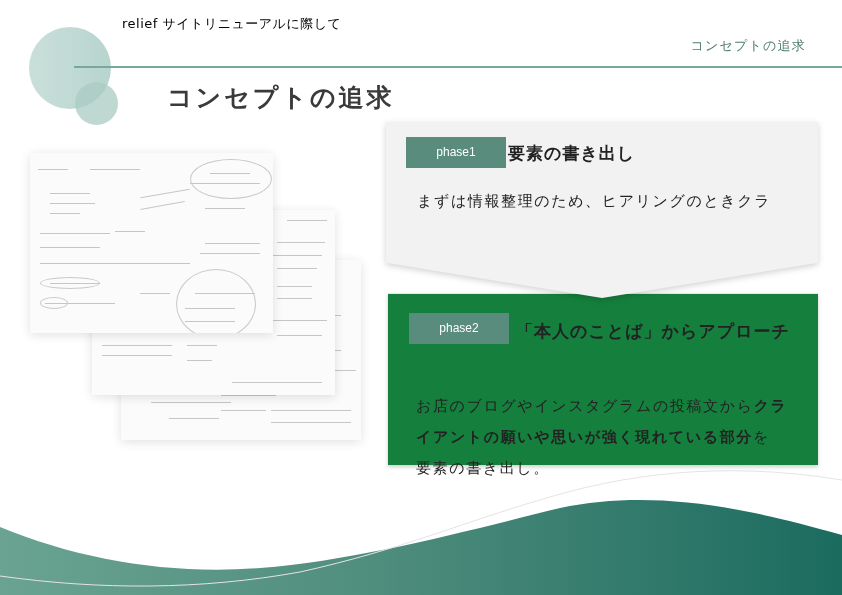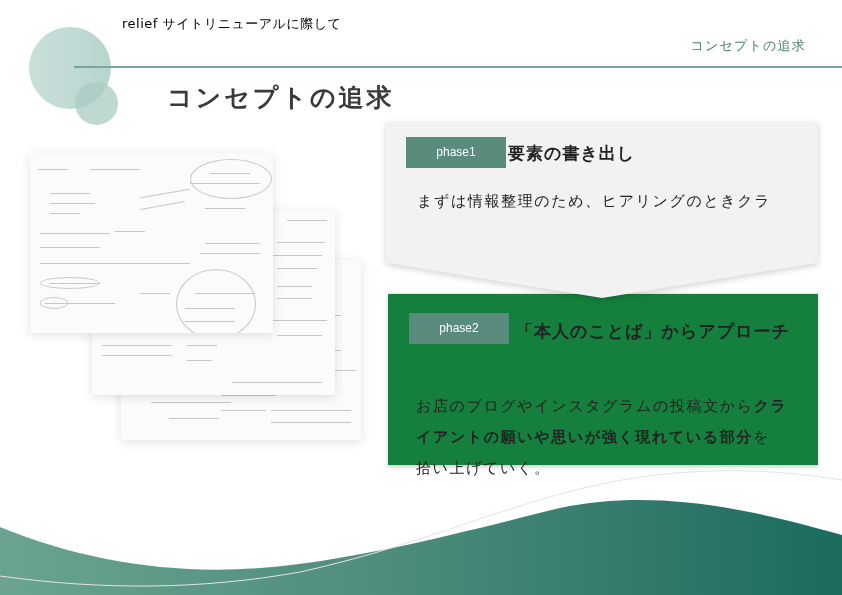--- a/index.html
+++ b/index.html
@@ -127,21 +127,21 @@
     <div>まずは情報整理のため、ヒアリングのときクラ</div>
   </div>
 </div>
 
 <div class="card2">
   <div class="badge badge2">phase2</div>
   <div class="card-heading h2pos">「本人のことば」からアプローチ</div>
   <div class="card-body b2pos">
     <span>お店のブログやインスタグラムの投稿文から</span><b>クラ</b><br>
     <b>イアントの願いや思いが強く現れている部分</b><span>を</span><br>
-    <span>拾い上げていく。</span>
+    <span>要素の書き出し。</span>
   </div>
 </div>
 
 <svg class="wave" viewBox="0 0 842 135" preserveAspectRatio="none">
   <defs>
     <linearGradient id="wg" x1="0" y1="0" x2="1" y2="0">
       <stop offset="0" stop-color="#6aa391"></stop>
       <stop offset="0.45" stop-color="#4f8d7d"></stop>
       <stop offset="1" stop-color="#1b6b5f"></stop>
     </linearGradient>

